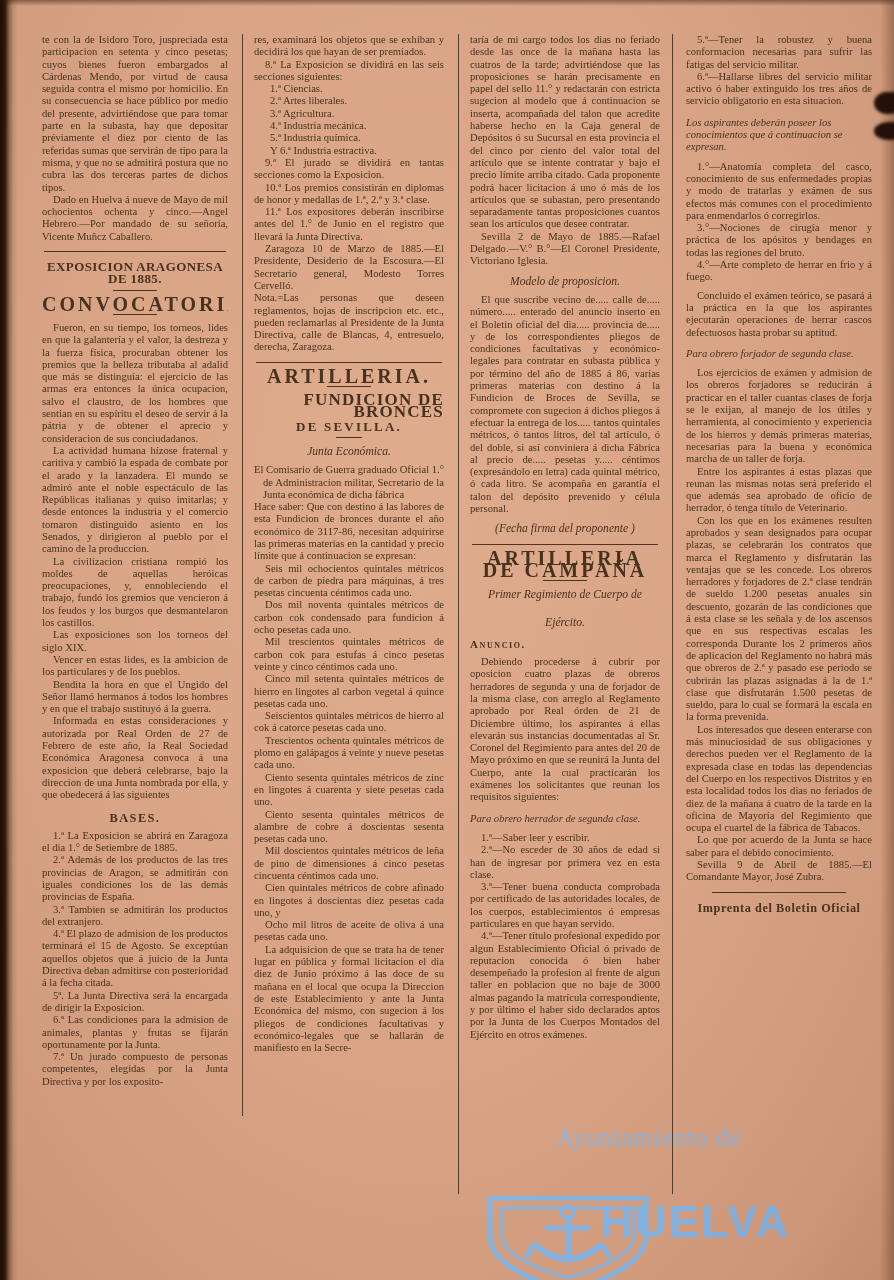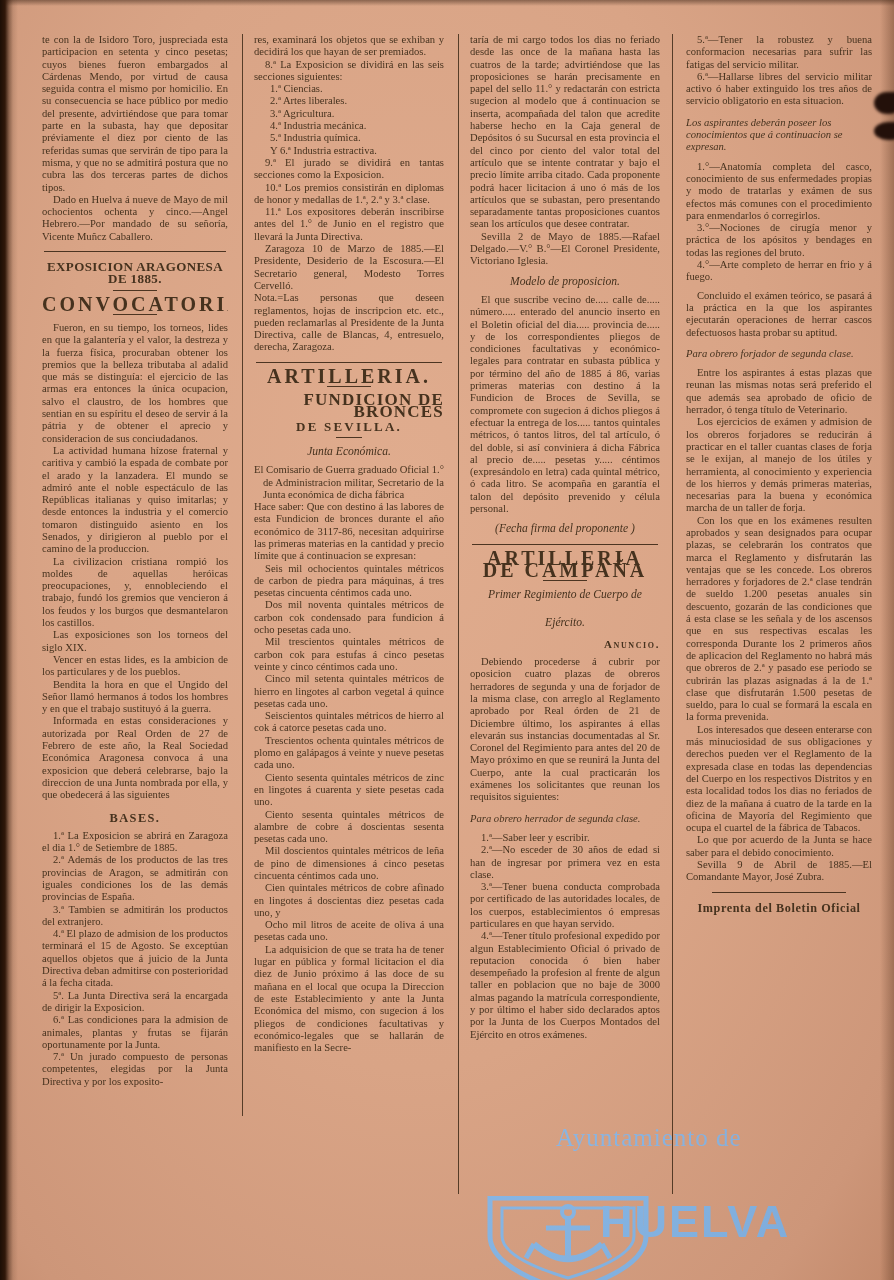--- a/index.html
+++ b/index.html
@@ -55,21 +55,21 @@
   .rule.short{width:72%;margin-left:auto;margin-right:auto;}
   .dash{width:44px;border:0;border-top:1.6px solid rgba(60,40,22,.9);margin:4px auto 7px;}
   .dash.tiny{width:26px;}
 
   .h-major{margin:9px 0 2px;text-align:center;font-weight:bold;font-size:13px;letter-spacing:.4px;}
   .h-display{margin:7px 0 2px;text-align:center;font-weight:bold;font-size:20px;letter-spacing:3px;}
   .h-display2{margin:7px 0 2px;text-align:right;font-weight:bold;font-size:17px;letter-spacing:1.2px;}
   .h-sub{margin:2px 0 1px;text-align:center;font-weight:bold;font-size:13px;letter-spacing:2.2px;}
   .h-it{margin:8px 0 6px;text-align:center;font-style:italic;font-size:11.6px;}
   .h-bases{margin:10px 0 6px;text-align:center;font-weight:bold;font-size:12.4px;letter-spacing:1.4px;}
-  .h-anuncio{margin:8px 0 6px;text-align:right;font-size:11px;letter-spacing:1.6px;font-variant:small-caps;font-weight:bold;}
+  .h-anuncio{margin:8px 0 6px;text-align:left;font-size:11px;letter-spacing:1.6px;font-variant:small-caps;font-weight:bold;}
   .it-left{margin:9px 0 7px;font-style:italic;text-indent:0;text-align:left;}
   .imprenta{margin:9px 0 0;text-align:center;font-size:12.2px;font-weight:bold;letter-spacing:.6px;}
 
   
   .watermark{position:absolute;inset:0;z-index:3;pointer-events:none;mix-blend-mode:color;opacity:.92;}
   .wm-line1{
     position:absolute;left:556px;top:1124px;width:260px;
     font-family:"Liberation Serif",serif;font-size:25px;color:#5d8fc2;letter-spacing:1px;
   }
   .wm-line2{
@@ -175,22 +175,22 @@
 
   <div class="col col4">
     <p class="p">5.ª—Tener la robustez y buena conformacion necesarias para sufrir las fatigas del servicio militar.</p>
     <p class="p">6.ª—Hallarse libres del servicio militar activo ó haber extinguido los tres años de servicio obligatorio en esta situacion.</p>
     <p class="it-left">Los aspirantes deberán poseer los conocimientos que á continuacion se expresan.</p>
     <p class="p">1.°—Anatomía completa del casco, conocimiento de sus enfermedades propias y modo de tratarlas y exámen de sus efectos más comunes con el procedimiento para enmendarlos ó corregirlos.</p>
     <p class="p">3.°—Nociones de cirugía menor y práctica de los apósitos y bendages en todas las regiones del bruto.</p>
     <p class="p">4.°—Arte completo de herrar en frio y á fuego.</p>
     <p class="p sp-top">Concluido el exámen teórico, se pasará á la práctica en la que los aspirantes ejecutarán operaciones de herrar cascos defectuosos hasta probar su aptitud.</p>
     <p class="it-left">Para obrero forjador de segunda clase.</p>
+    <p class="p">Los ejercicios de exámen y admision de los obreros forjadores se reducirán á practicar en el taller cuantas clases de forja se le exijan, al manejo de los útiles y herramienta, al conocimiento y experiencia de los hierros y demás primeras materias, necesarias para la buena y económica marcha de un taller de forja.</p>
     <p class="p">Entre los aspirantes á estas plazas que reunan las mismas notas será preferido el que además sea aprobado de oficio de herrador, ó tenga título de Veterinario.</p>
-    <p class="p">Los ejercicios de exámen y admision de los obreros forjadores se reducirán á practicar en el taller cuantas clases de forja se le exijan, al manejo de los útiles y herramienta, al conocimiento y experiencia de los hierros y demás primeras materias, necesarias para la buena y económica marcha de un taller de forja.</p>
     <p class="p">Con los que en los exámenes resulten aprobados y sean designados para ocupar plazas, se celebrarán los contratos que marca el Reglamento y disfrutarán las ventajas que se les concede. Los obreros herradores y forjadores de 2.ª clase tendrán de sueldo 1.200 pesetas anuales sin descuento, gozarán de las condiciones que á esta clase se les señala y de los ascensos que en sus respectivas escalas les corresponda Durante los 2 primeros años de aplicacion del Reglamento no habrá más que obreros de 2.ª y pasado ese periodo se cubrirán las plazas asignadas á la de 1.ª clase que disfrutarán 1.500 pesetas de sueldo, para lo cual se formará la escala en la forma prevenida.</p>
     <p class="p">Los interesados que deseen enterarse con más minuciosidad de sus obligaciones y derechos pueden ver el Reglamento de la expresada clase en todas las dependencias del Cuerpo en los respectivos Distritos y en esta localidad todos los dias no feriados de diez de la mañana á cuatro de la tarde en la oficina de Mayoría del Regimiento que ocupa el cuartel de la fábrica de Tabacos.</p>
     <p class="p">Lo que por acuerdo de la Junta se hace saber para el debido conocimiento.</p>
     <p class="p">Sevilla 9 de Abril de 1885.—El Comandante Mayor, José Zubra.</p>
     <hr class="rule short">
     <p class="imprenta">Imprenta del Boletin Oficial</p>
   </div>
 
   <div class="edge-left"></div>
 

